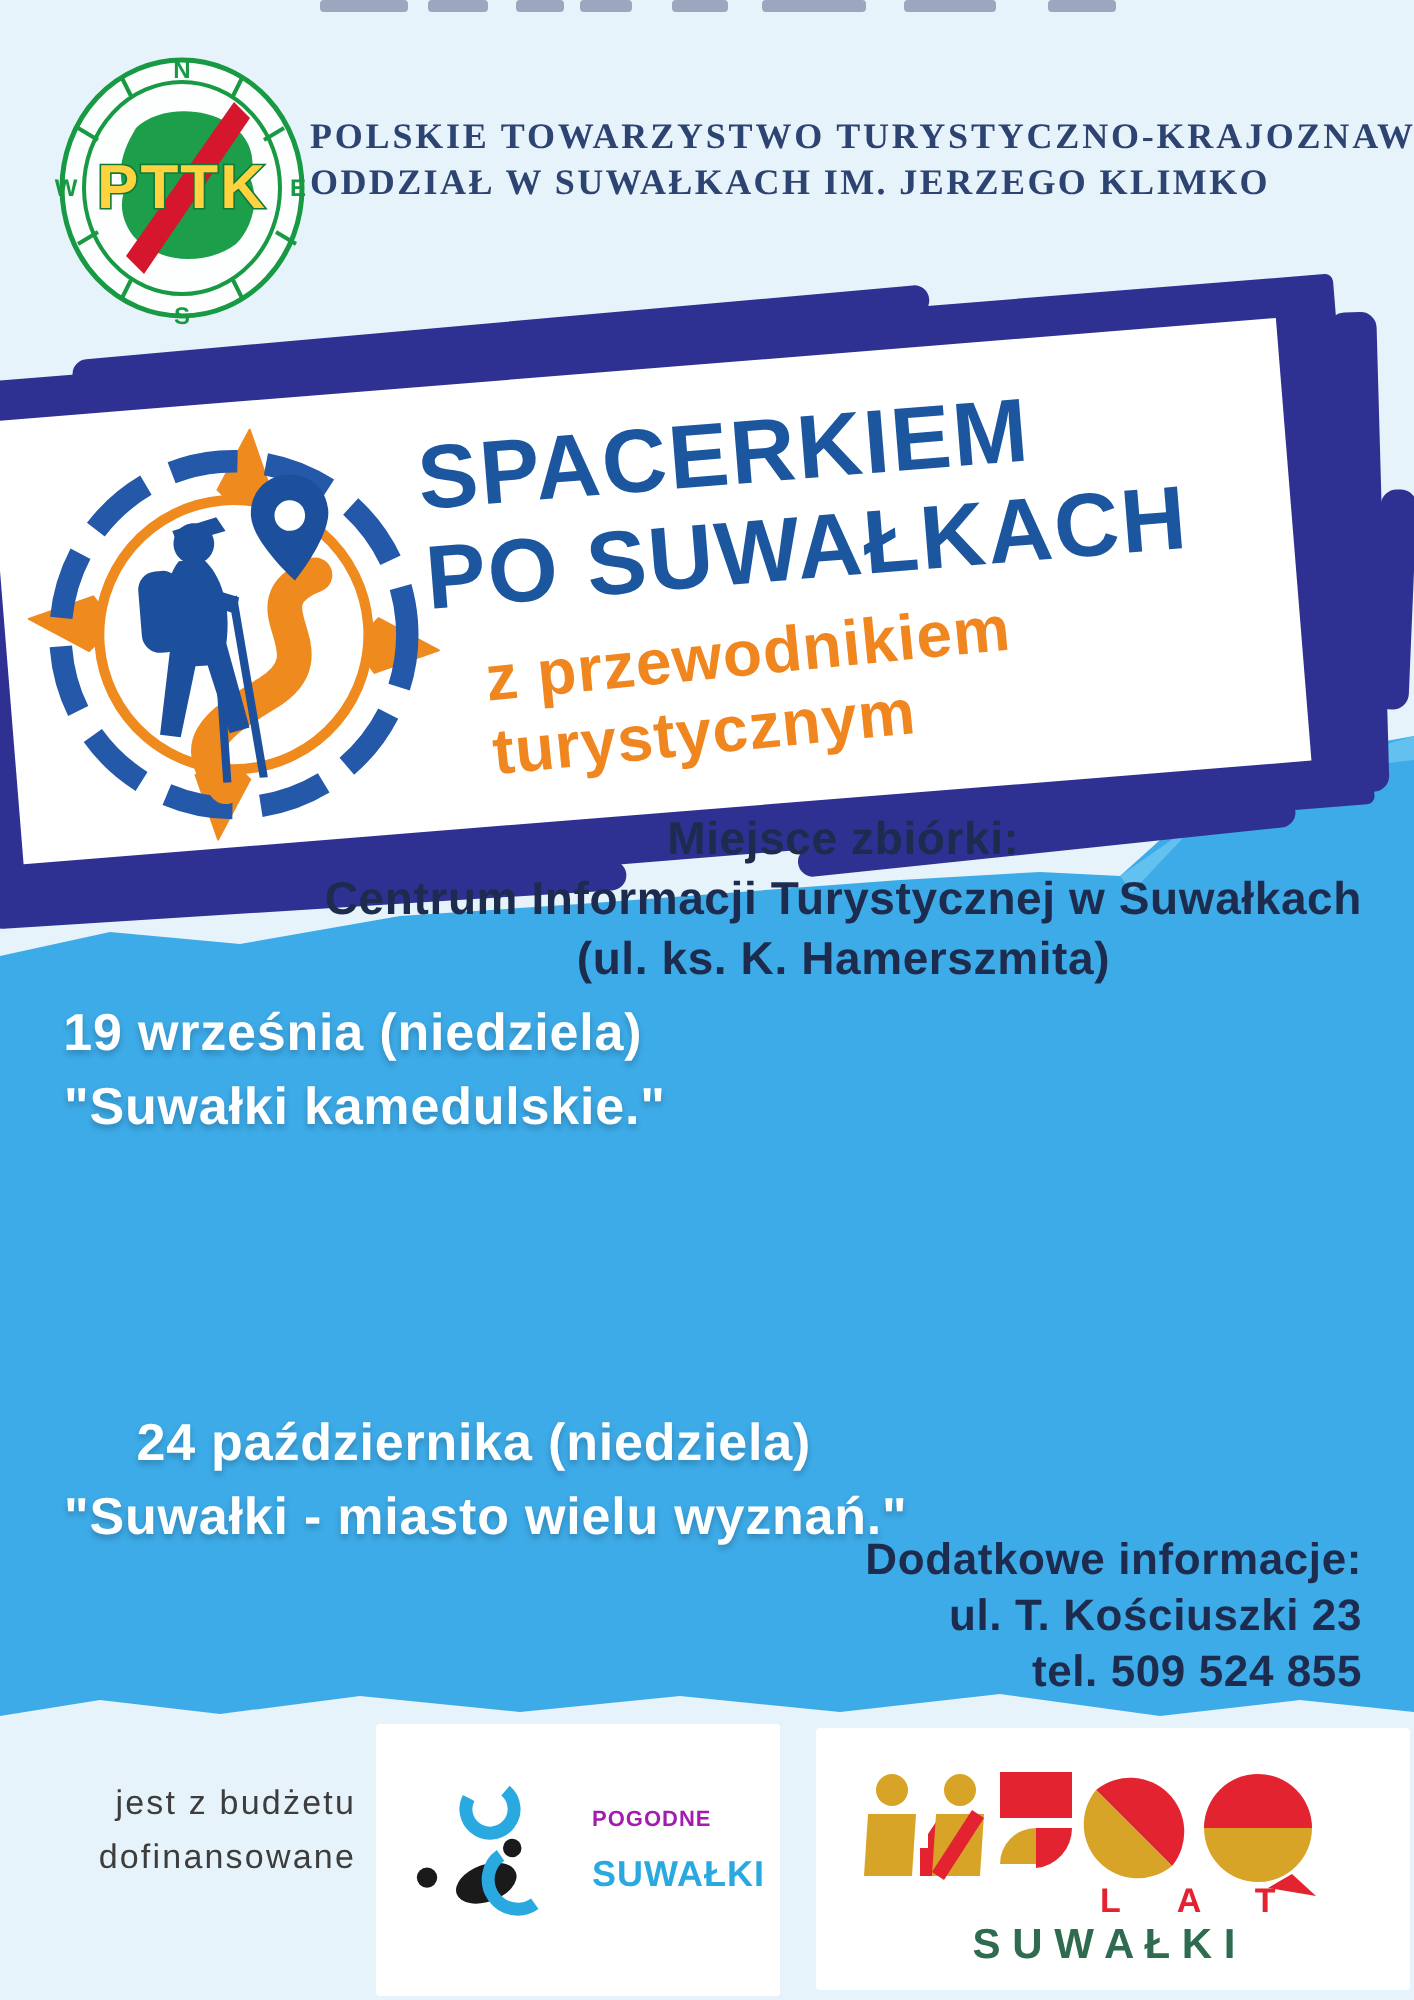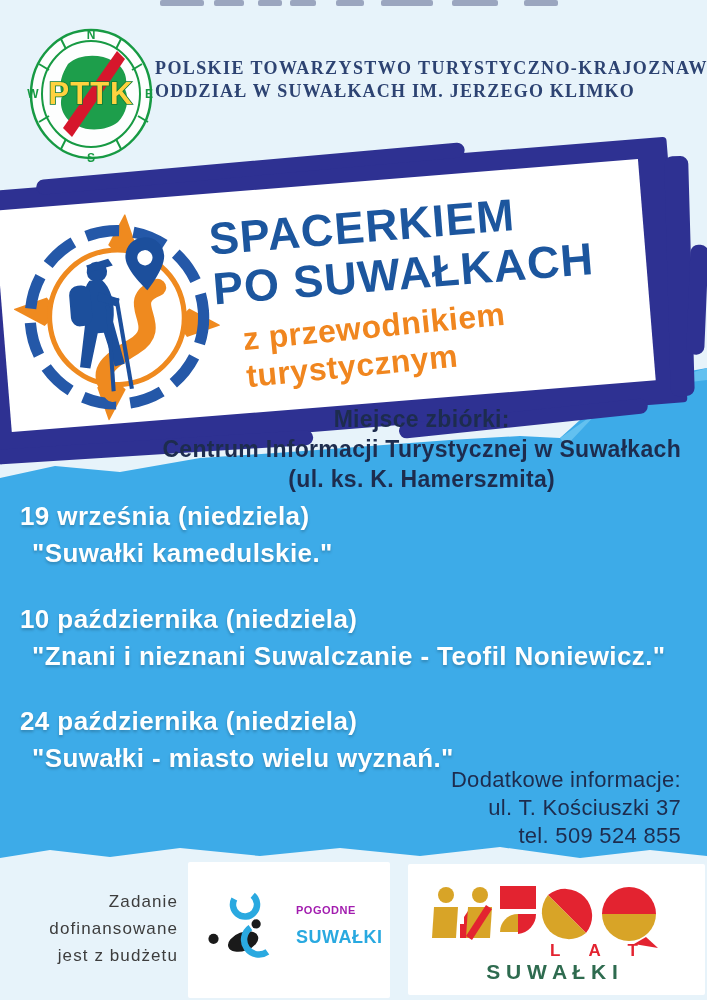--- a/index.html
+++ b/index.html
@@ -38,27 +38,27 @@
   .subtitle-line{font-size:32px; font-weight:bold; color:#f0861f; line-height:37px; letter-spacing:.5px; white-space:nowrap;}
   .subtitle-block{margin-top:6px; transform:rotate(-1deg); margin-left:26px;}
 
   
   .meeting{position:absolute; right:26px; top:404px; z-index:4; text-align:center;
     color:#1d2c4e; font-weight:bold; font-size:23px; line-height:30px; letter-spacing:.3px; white-space:nowrap;}
 
   
   .event{position:absolute; left:20px; z-index:4; color:#ffffff; font-weight:bold;
     font-size:26px; letter-spacing:.4px; line-height:37px; white-space:nowrap;
-    text-shadow:0 2px 3px rgba(0,0,0,.22);}
+    text-shadow:0 2px 3px rgba(0,0,0,.22);text-align:center;}
   .event .event-title{margin-left:12px;}
   .event1{top:498px;} .event2{top:601px;} .event3{top:703px;}
 
   
   .contact{position:absolute; right:26px; top:766px; z-index:4; text-align:right;
-    color:#1d2c4e; font-weight:normal; font-size:22px; line-height:28px; letter-spacing:.3px; white-space:nowrap;}
+    color:#1d2c4e; font-weight:bold; font-size:22px; line-height:28px; letter-spacing:.3px; white-space:nowrap;}
 
   
   .funding{position:absolute; left:28px; top:888px; width:150px; z-index:4;
     text-align:right; color:#3d3d3d; font-size:17px; line-height:27px; letter-spacing:1.1px;}
   .card{position:absolute; background:#ffffff; border-radius:2px; z-index:2;}
   .card-pogodne{left:188px; top:862px; width:202px; height:136px;}
   .card-300{left:408px; top:864px; width:297px; height:131px;}
   .pogodne-wrap{position:absolute; left:14px; top:24px; display:flex; align-items:center;}
   .pogodne-text{margin-left:8px; margin-top:-12px; line-height:15px;}
   .pogodne-top{color:#a21caf; font-weight:bold; font-size:11px; letter-spacing:.5px;}
@@ -156,39 +156,34 @@
   <div class="meeting">
     <div>Miejsce zbiórki:</div>
     <div>Centrum Informacji Turystycznej w Suwałkach</div>
     <div>(ul. ks. K. Hamerszmita)</div>
   </div>
 
   <div class="event event1">
     <div class="event-date">19 września (niedziela)</div>
     <div class="event-title">"Suwałki kamedulskie."</div>
   </div>
-  <div class="event event2">
-    <div class="event-date">10 października (niedziela)</div>
-    <div class="event-title">"Znani i nieznani Suwalczanie - Teofil Noniewicz."</div>
-  </div>
   <div class="event event3">
     <div class="event-date">24 października (niedziela)</div>
     <div class="event-title">"Suwałki - miasto wielu wyznań."</div>
   </div>
 
   <div class="contact">
     <div>Dodatkowe informacje:</div>
-    <div>ul. T. Kościuszki 37</div>
+    <div>ul. T. Kościuszki 23</div>
     <div>tel. 509 524 855</div>
   </div>
 
   <div class="funding">
-    <div>Zadanie</div>
+    <div>jest z budżetu</div>
     <div>dofinansowane</div>
-    <div>jest z budżetu</div>
   </div>
 
   <div class="card card-pogodne">
     <div class="pogodne-wrap">
       <svg width="86" height="88" viewBox="0 0 90 95">
         <circle cx="45" cy="20" r="13" fill="none" stroke="#2aa9e0" stroke-width="7" stroke-dasharray="58 30" transform="rotate(-50 45 20)"></circle>
         <circle cx="57" cy="41" r="5" fill="#1a1a1a"></circle>
         <ellipse cx="43" cy="60" rx="17" ry="10" fill="#1a1a1a" transform="rotate(-20 43 60)"></ellipse>
         <circle cx="60" cy="58" r="16" fill="none" stroke="#2aa9e0" stroke-width="7" stroke-dasharray="50 52" transform="rotate(55 60 58)"></circle>
         <circle cx="11" cy="57" r="5.5" fill="#1a1a1a"></circle>

